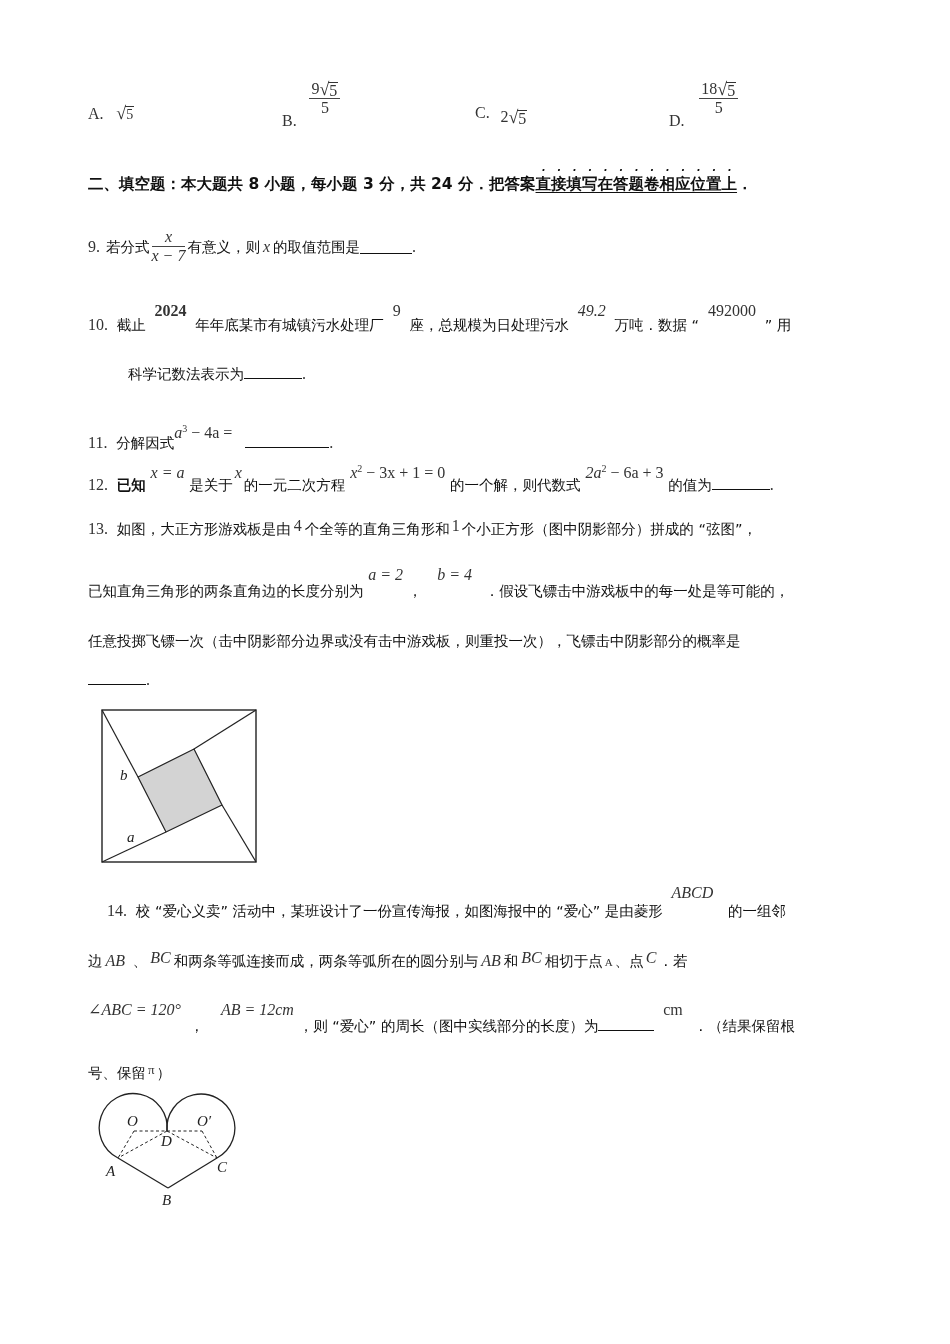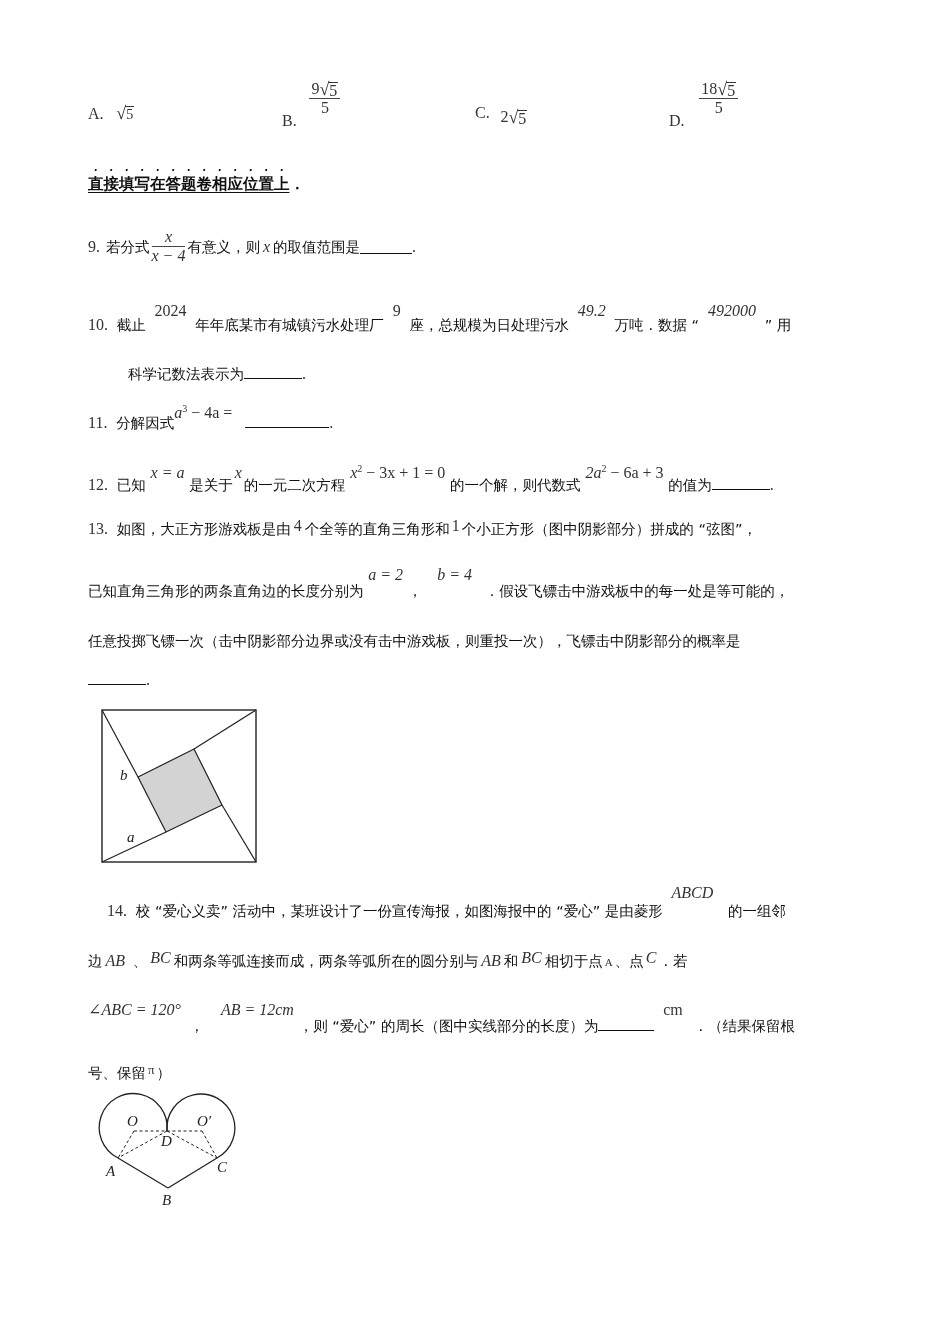--- a/index.html
+++ b/index.html
@@ -62,21 +62,21 @@
         <span>18</span>
         <span class="rad">√</span>
         <span class="und">5</span>
       </span>
     <span class="bar"></span>
     <span>5</span>
   </span>
 </div>
 
 <div class="abs heading" style="left:88px;top:174px;">
-  <span class="emph"><span class="dots">
+  <span>二、填空题：本大题共 8 小题，每小题 3 分，共 24 分．把答案</span><span class="emph"><span class="dots">
         <i>·</i>
         <i>·</i>
         <i>·</i>
         <i>·</i>
         <i>·</i>
         <i>·</i>
         <i>·</i>
         <i>·</i>
         <i>·</i>
         <i>·</i>
@@ -85,54 +85,54 @@
         <i>·</i>
       </span><span>直接填写在答题卷相应位置上</span></span><span>．</span>
 </div>
 
 <div class="abs txt" style="left:88px;top:228px;display:flex;align-items:center;">
   <span class="mr" style="margin-right:6px;">9.</span>
   <span class="cn">若分式</span>
   <span class="frac" style="margin:0 2px;">
     <span class="mi">x</span>
     <span class="bar"></span>
-    <span class="mi">x − 4</span>
+    <span class="mi">x − 7</span>
   </span>
   <span class="cn">有意义，则</span>
   <span class="mi" style="margin:0 3px;">x</span>
   <span class="cn">的取值范围是</span>
   <span class="blank" style="width:52px;"></span>
   <span class="mr">.</span>
 </div>
 
 <div class="abs txt" style="left:88px;top:316px;">
   <span class="mr">10.</span>
   <span class="cn" style="margin-left:4px;text-align:right;">截止</span>
-  <span class="mr" style="position:relative;top:-14px;margin:0 4px;">2024</span>
+  <span class="mr" style="position:relative;top:-14px;margin:0 4px;font-weight:bold;">2024</span>
   <span class="cn">年年底某市有城镇污水处理厂</span>
   <span class="mr" style="position:relative;top:-14px;margin:0 4px;">9</span>
   <span class="cn">座，总规模为日处理污水</span>
   <span class="mr" style="position:relative;top:-14px;margin:0 4px;font-style:italic;">49.2</span>
   <span class="cn">万吨．数据 “</span>
-  <span class="mr" style="position:relative;top:-14px;margin:0 4px;font-style:italic;">492000</span>
+  <span class="mr" style="position:relative;top:-14px;margin:0 4px;">492000</span>
   <span class="cn">” 用</span>
 </div>
 <div class="abs txt" style="left:88px;top:364px;margin-left:40px;">
   <span class="cn">科学记数法表示为</span><span class="blank" style="width:58px;"></span><span class="mr">.</span>
 </div>
 
-<div class="abs txt" style="left:88px;top:410px;">
+<div class="abs txt" style="left:88px;top:430px;">
   <span class="mr">11.</span>
   <span class="cn" style="margin-left:4px;">分解因式</span><span style="position:relative;top:-10px;"><span class="mi">a</span><sup class="s mr">3</sup><span class="mr"> − 4a =</span></span>
   <span class="blank" style="width:84px;margin-left:8px;"></span><span class="mr">.</span>
 </div>
 
 <div class="abs txt" style="left:88px;top:472px;">
   <span class="mr">12.</span>
-  <span class="cn" style="margin-left:4px;">已知</span>
+  <span class="cn" style="margin-left:4px;font-weight:bold;">已知</span>
   <span class="mi" style="position:relative;top:-12px;">x = a</span>
   <span class="cn">是关于</span><span class="mi" style="position:relative;top:-12px;margin:0 2px;">x</span><span class="cn">的一元二次方程</span>
   <span style="position:relative;top:-12px;font-size:14px;"><span class="mi">x</span><sup class="s mr">2</sup><span class="mr"> − 3x + 1 = 0</span></span>
   <span class="cn">的一个解，则代数式</span>
   <span style="position:relative;top:-12px;"><span class="mi">2a</span><sup class="s mr">2</sup><span class="mr"> − 6a + 3</span></span>
   <span class="cn">的值为</span><span class="blank" style="width:58px;"></span><span class="mr">.</span>
 </div>
 
 <div class="abs txt" style="left:88px;top:520px;">
   <span class="mr">13.</span>

